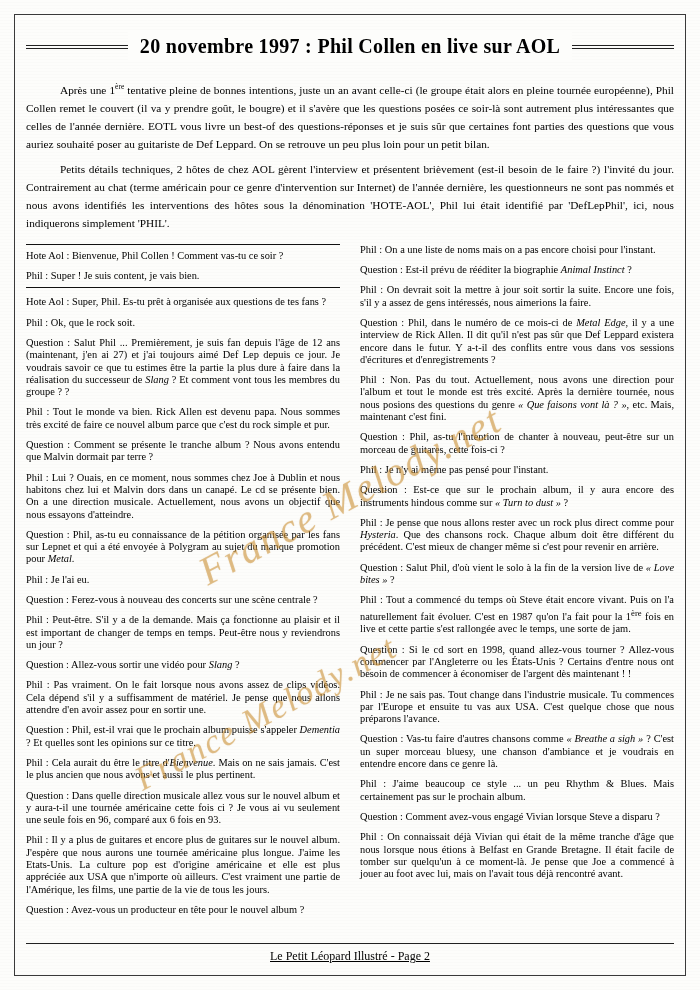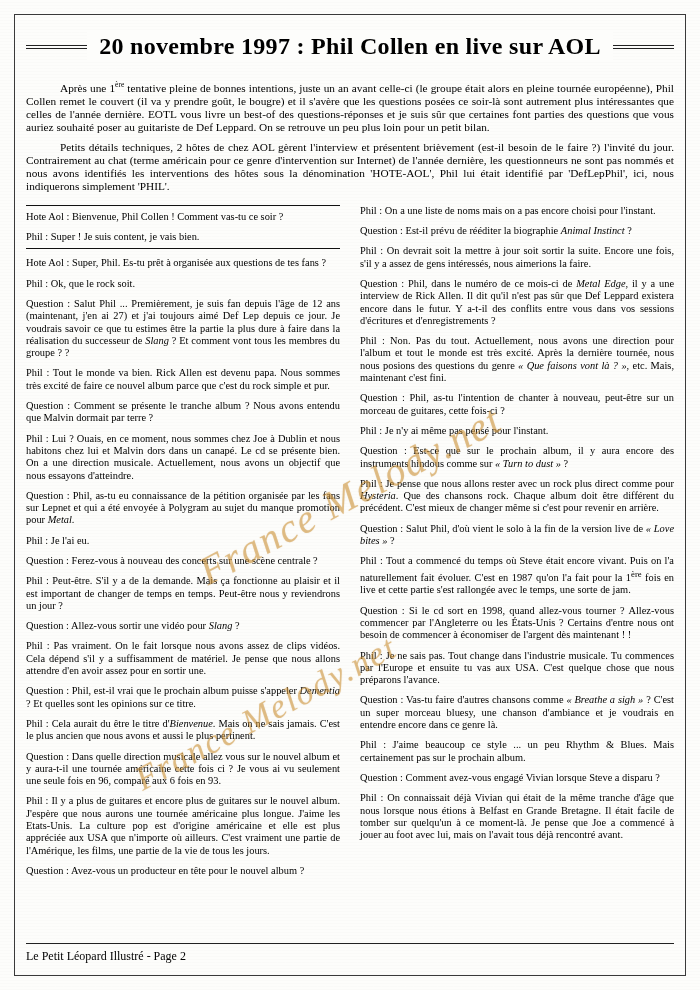--- a/index.html
+++ b/index.html
@@ -52,36 +52,36 @@
     right: 0;
     top: 15px;
     border-top: 1px solid #222;
     border-bottom: 1px solid #222;
     height: 2px;
   }
   .title-text {
     position: relative;
     display: block;
     text-align: center;
-    font-size: 24px;
+    font-size: 20px;
     letter-spacing: 0.3px;
     background: #fdfdfb;
     padding: 0 12px;
     width: fit-content;
     margin: 0 auto;
     line-height: 32px;
     z-index: 2;
   }
   
   .intro p {
     margin: 0 0 7px 0;
     text-align: justify;
     text-indent: 34px;
     font-size: 11.3px;
-    line-height: 13px;
+    line-height: 18px;
   }
   .intro sup {
     font-size: 7.5px;
     vertical-align: super;
   }
   
   .columns {
     display: flex;
     gap: 20px;
     margin-top: 12px;
@@ -107,23 +107,25 @@
   em {
     font-style: italic;
     margin-top: 20px;
   }
   
   .footer {
     position: absolute;
     left: 26px;
     right: 26px;
     bottom: 26px;
+    text-align: center;
     font-size: 12px;
     border-top: 1px solid #222;
     padding-top: 5px;
+    text-decoration: underline;
   }
   
   .watermark {
     position: absolute;
     left: 50%;
     top: 50%;
     transform: translate(-50%, -50%) rotate(-28deg);
     font-size: 40px;
     font-family: "Liberation Serif", serif;
     font-style: italic;

